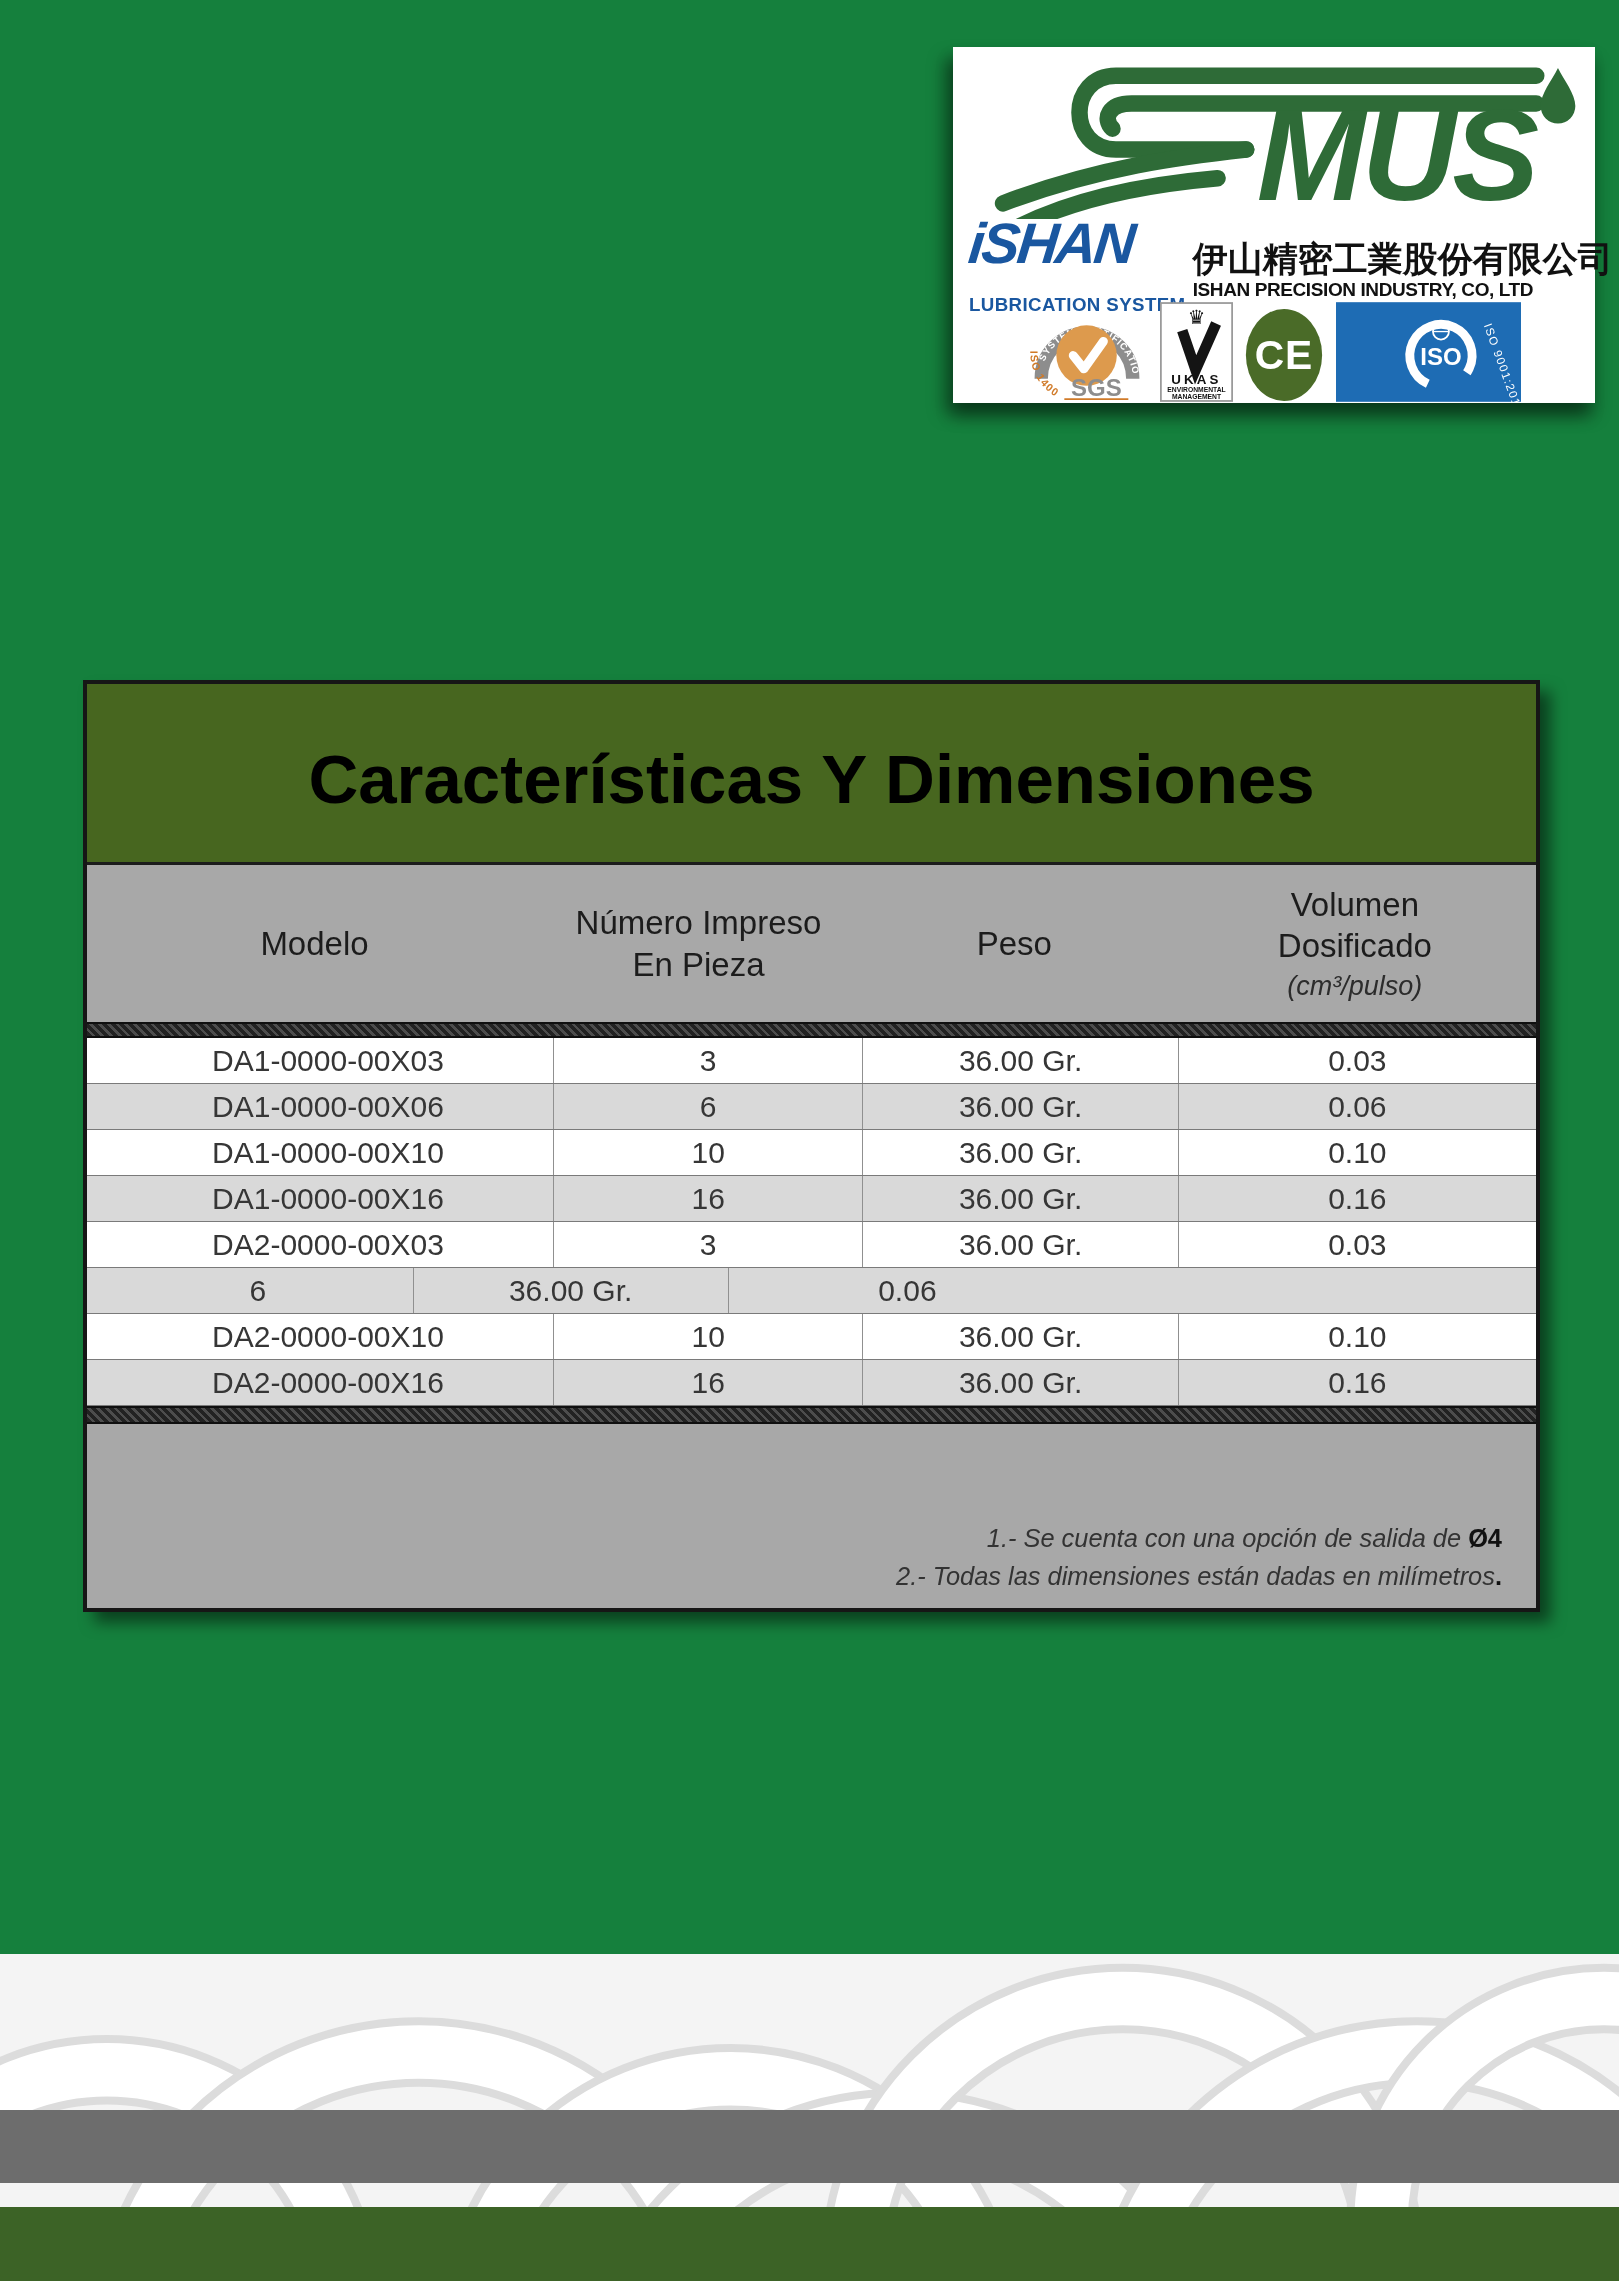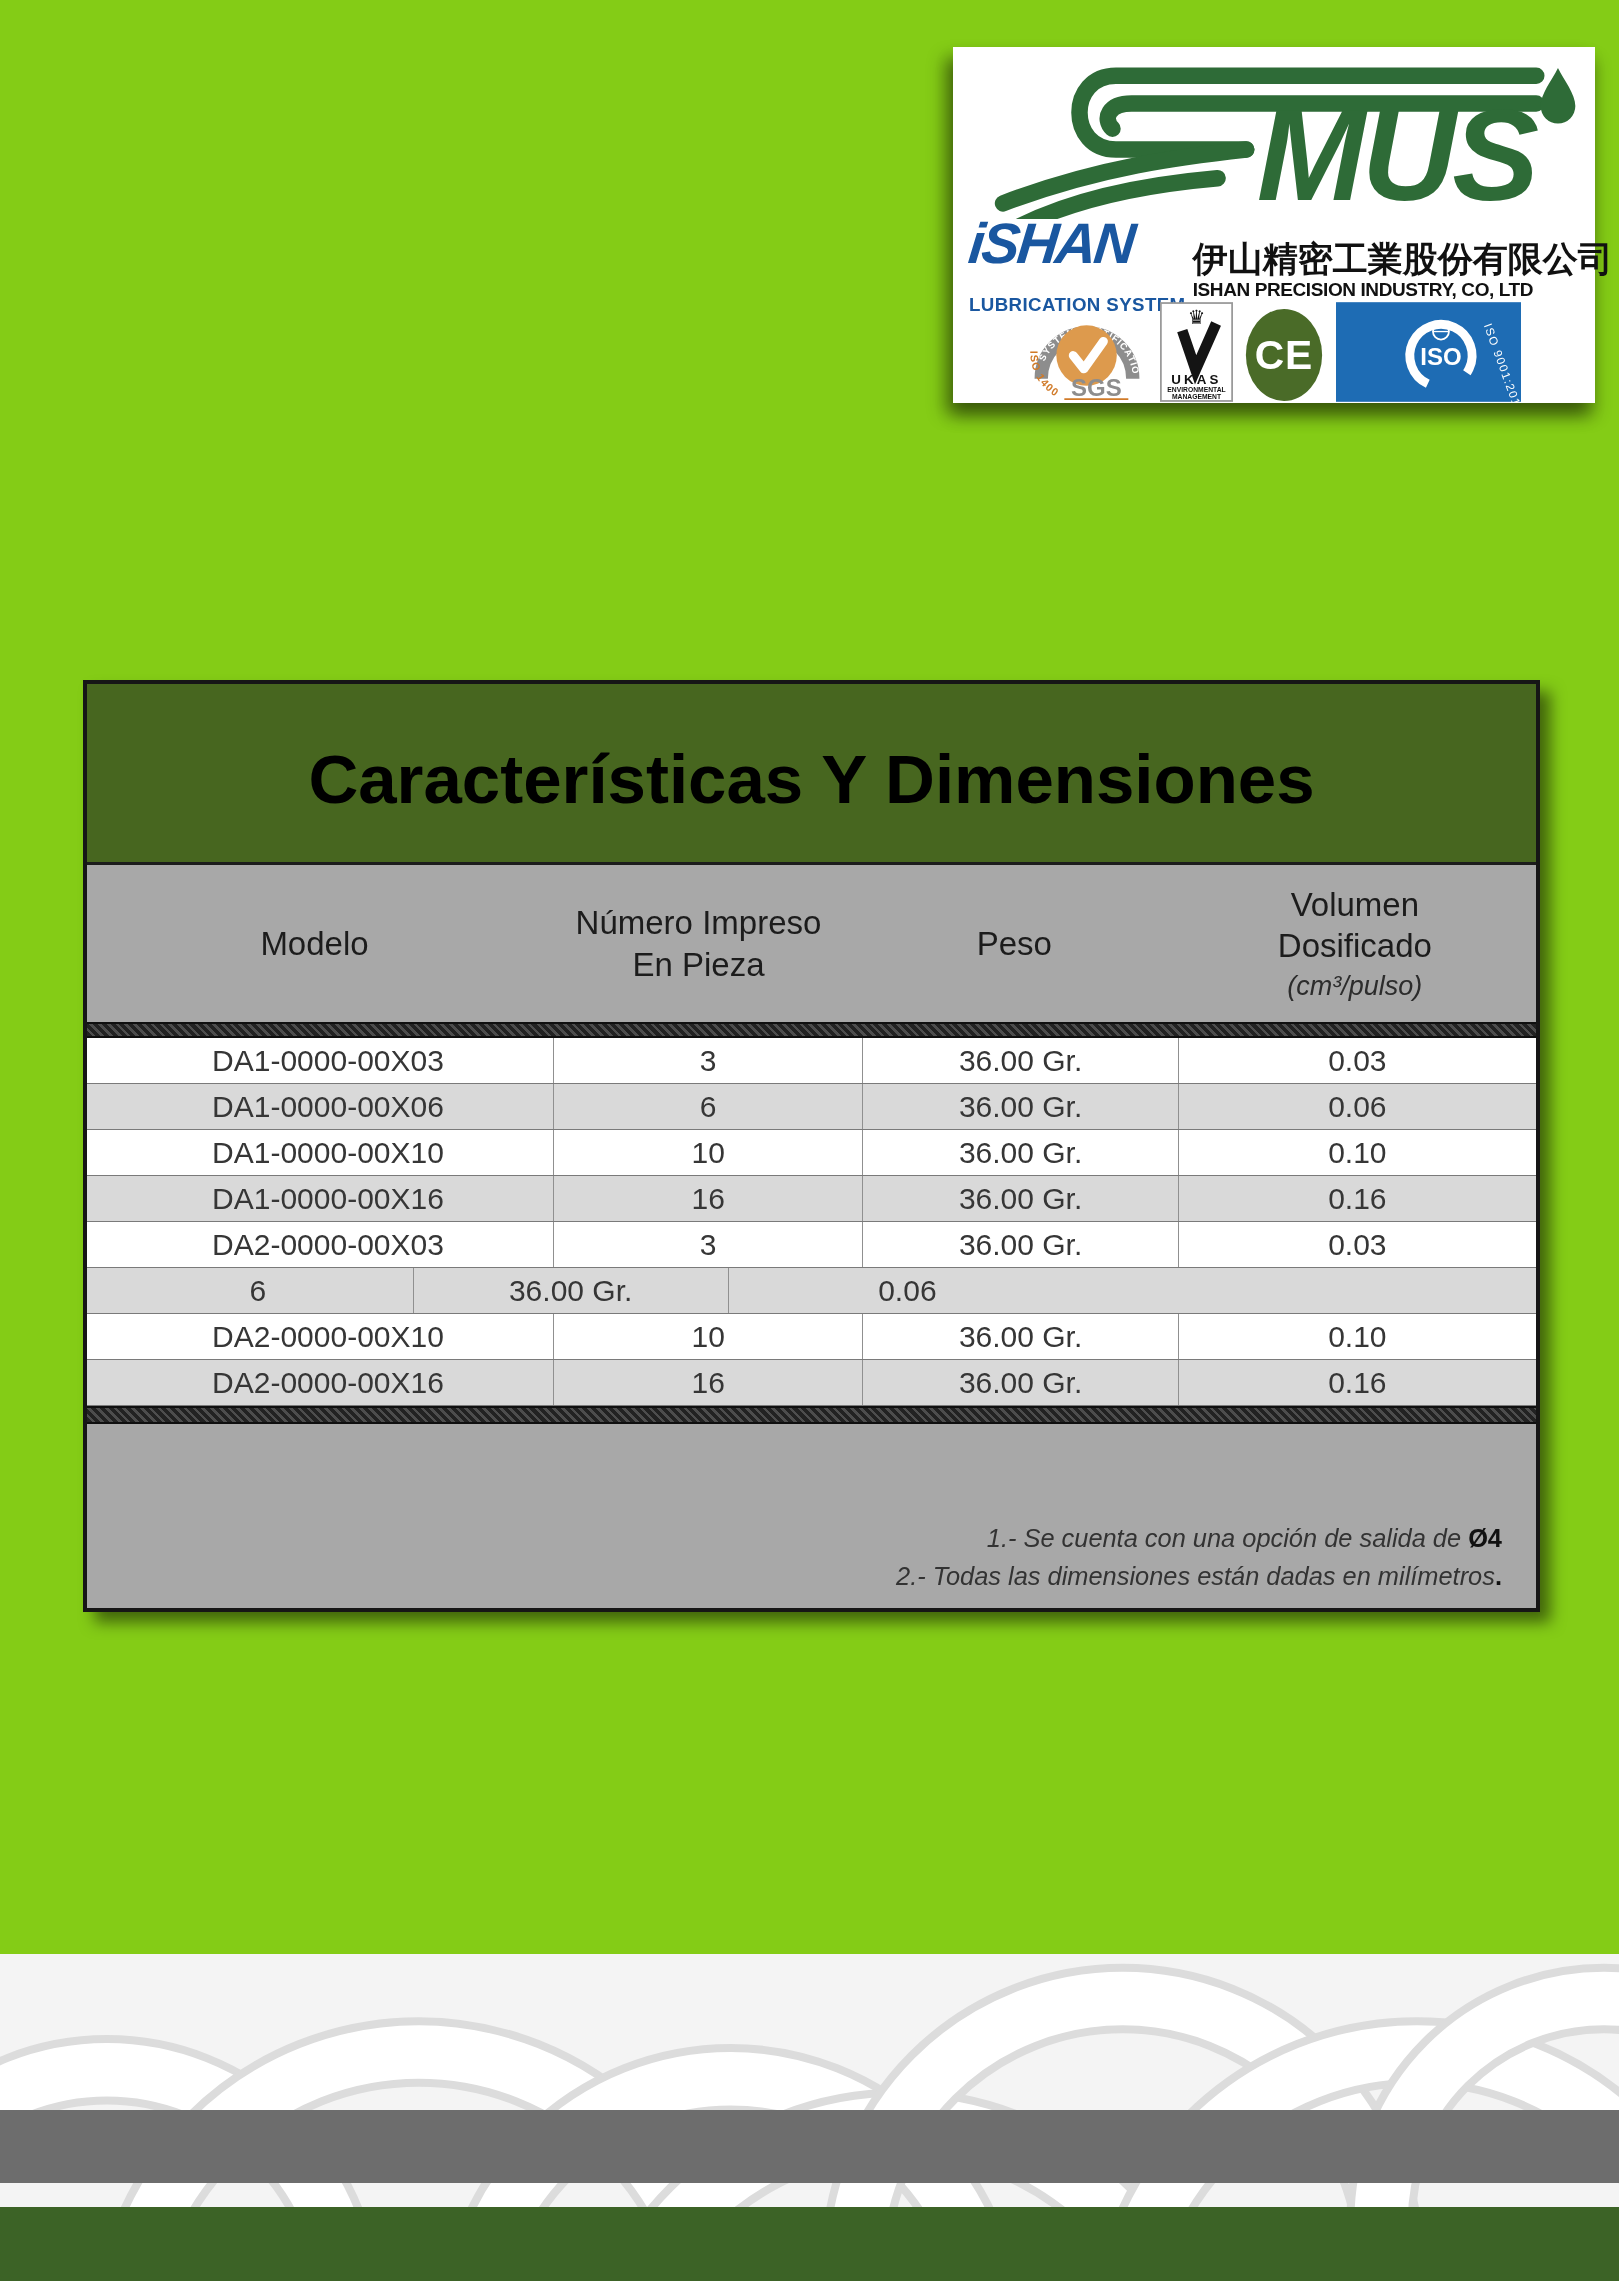--- a/index.html
+++ b/index.html
@@ -1,16 +1,16 @@
 <!DOCTYPE html>
 <html style="font-size:14.3px"><head>
 <meta charset="utf-8">
 <style>
   html,body{margin:0;padding:0;background:#ffffff;}
-  .page{position:relative;width:1619px;height:2281px;background:#84cc16;overflow:hidden;
+  .page{position:relative;width:1619px;height:2281px;background:#15803d;overflow:hidden;
         font-family:"Liberation Sans","DejaVu Sans",sans-serif;}
 
   
   .logo-card{position:absolute;left:953px;top:47px;width:642px;height:356px;background:#ffffff;
              box-shadow:-9px 10.7px 16px rgba(0,0,0,.35), 0 12.5px 16px rgba(0,0,0,.33);}
   .smus-svg{position:absolute;left:9px;top:7.1px;}
   .ishan-row{position:absolute;left:16px;top:166px;width:611px;height:89px;display:flex;align-items:flex-start;}
   .ishan-logo{width:228px;padding-top:1.8px;}
   .ishan-word{font-size:57px;font-weight:bold;font-style:italic;color:#1a57a0;letter-spacing:-2.7px;
               line-height:1;transform:skewX(-6deg);}

